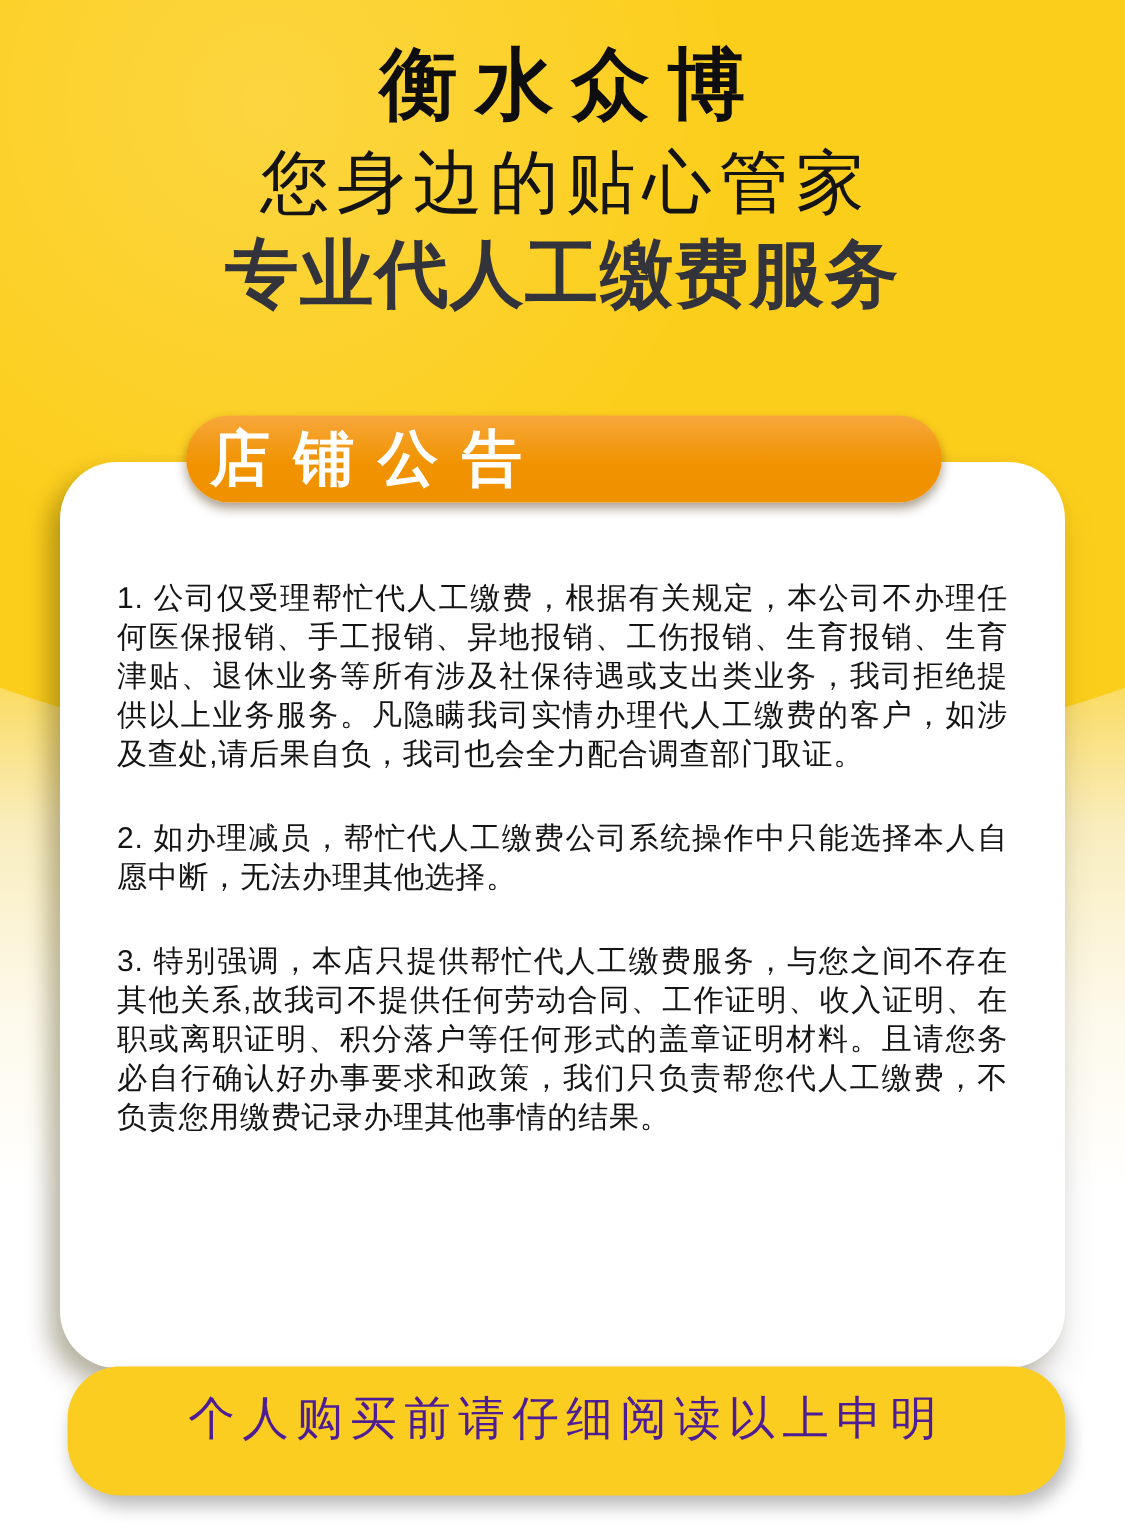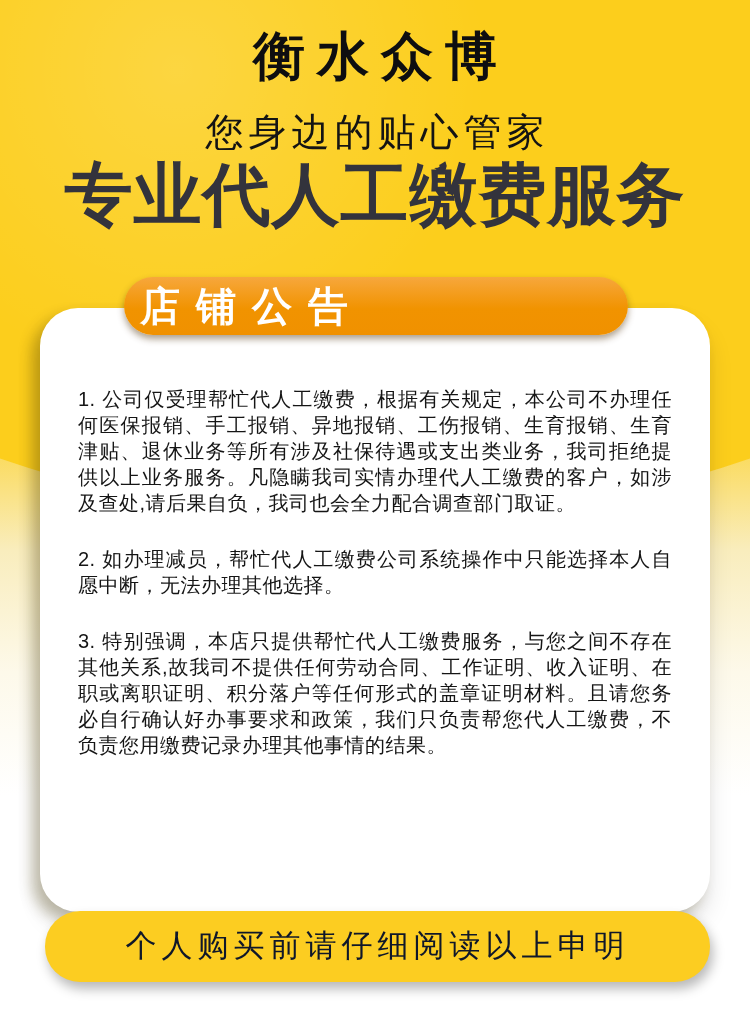--- a/index.html
+++ b/index.html
@@ -54,35 +54,34 @@
     text-indent: 12px;
     color: #0e0e10;
   }
 
   .tagline {
     position: absolute;
     top: 91px;
     left: 0;
     width: 100%;
     text-align: center;
-    font-size: 38px;
+    font-size: 46px;
     font-weight: 500;
     letter-spacing: 5px;
     text-indent: 5px;
     color: #141414;
-    margin-top: 16px;
   }
 
   .main-title {
     position: absolute;
     top: 150px;
     left: 0;
     width: 100%;
     text-align: center;
-    font-size: 68px;
+    font-size: 49px;
     font-weight: 900;
     letter-spacing: 1px;
     color: #33333c;
   }
 
   .badge {
     position: absolute;
     left: 124px;
     top: 277px;
     width: 504px;
@@ -121,31 +120,31 @@
     color: #151515;
     font-weight: 500;
     margin-bottom: 30px;
   }
 
   .footer-pill {
     position: absolute;
     left: 45px;
     top: 911px;
     width: 665px;
-    height: 71px;
+    height: 86px;
     border-radius: 35px;
     background: #fccd21;
     box-shadow: 3px 7px 12px rgba(0, 0, 0, 0.28);
     z-index: 4;
     text-align: center;
     line-height: 69px;
     font-size: 31px;
     font-weight: 500;
     letter-spacing: 5px;
-    color: #0f172a;
+    color: #4c1d95;
   }
 </style>
 </head>
 <body>
 
 <div class="stage">
 
   <div class="bg-blob"></div>
 
   <div class="brand">衡水众博</div>

